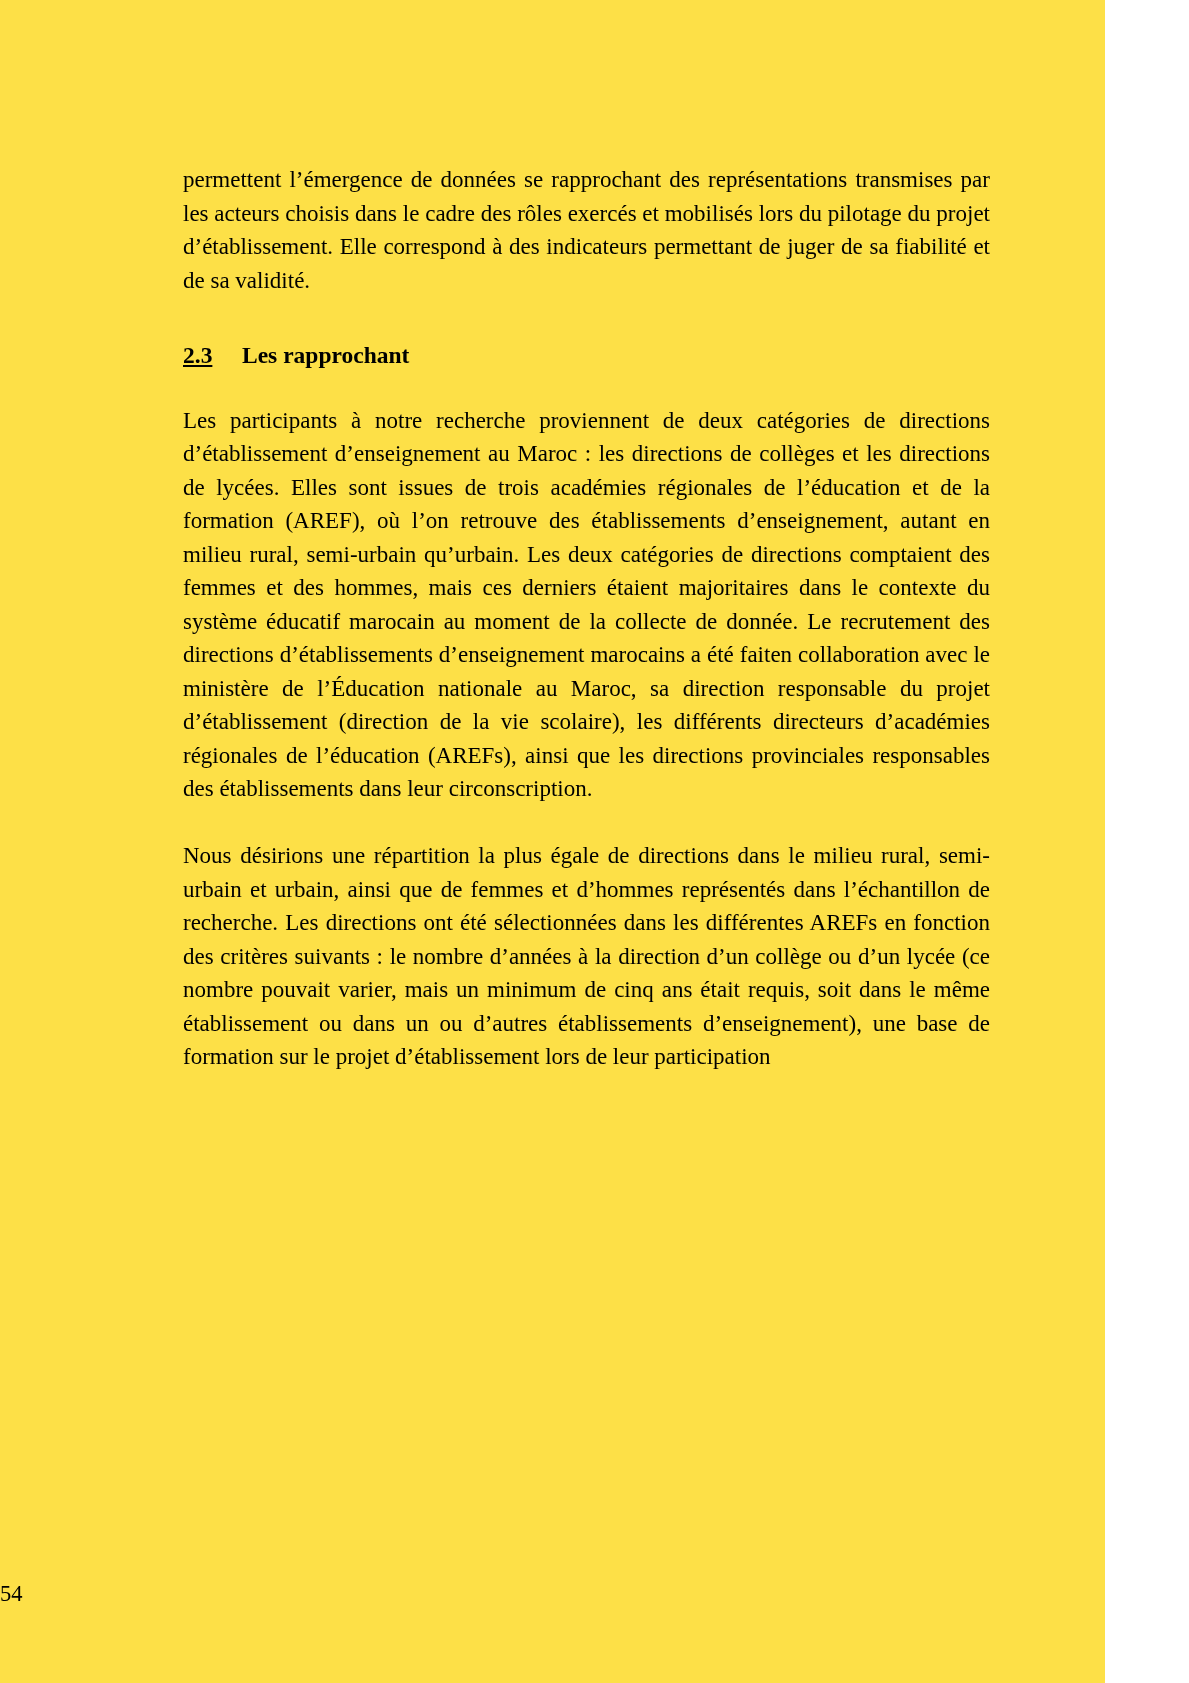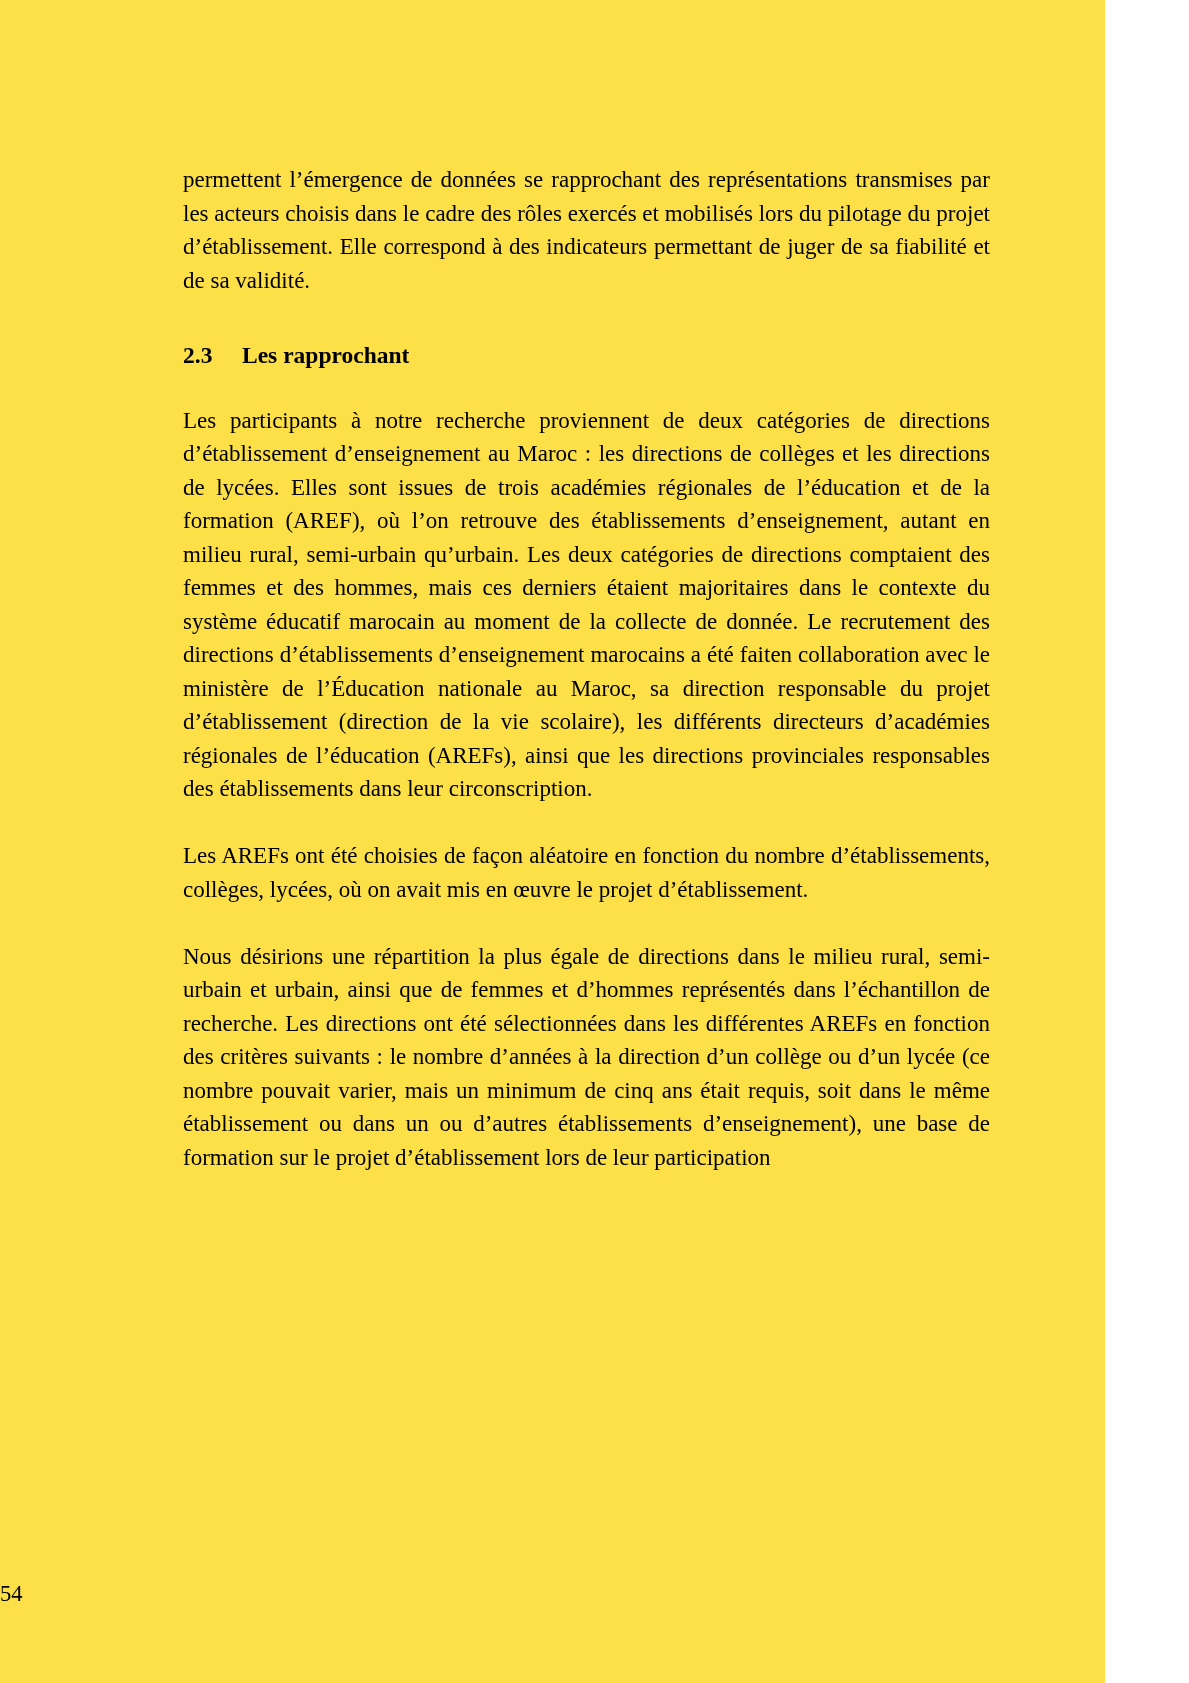--- a/index.html
+++ b/index.html
@@ -33,20 +33,21 @@
   .section-heading {
     font-size: 23.5px;
     line-height: 33.5px;
     font-weight: bold;
     margin: 42px 0 31px 0;
     text-align: left;
   }
   .section-heading .sec-num {
     display: inline-block;
     min-width: 59px;
+    text-decoration: underline;
   }
   .page-number {
     position: absolute;
     left: 0;
     top: 1577px;
     width: 1189px;
     text-align: left;
     font-size: 22.5px;
     line-height: 33.5px;
     color: #000000;
@@ -59,20 +60,19 @@
   <div class="content">
 
     <p>permettent l’émergence de données se rapprochant des représentations transmises par les acteurs choisis dans le cadre des rôles exercés et mobilisés lors du pilotage du projet d’établissement. Elle correspond à des indicateurs permettant de juger de sa fiabilité et de sa validité.</p>
 
     <h2 class="section-heading">
       <span class="sec-num">2.3</span><span>Les rapprochant</span>
     </h2>
 
     <p>Les participants à notre recherche proviennent de deux catégories de directions d’établissement d’enseignement au Maroc : les directions de collèges et les directions de lycées. Elles sont issues de trois académies régionales de l’éducation et de la formation (AREF), où l’on retrouve des établissements d’enseignement, autant en milieu rural, semi-urbain qu’urbain. Les deux catégories de directions comptaient des femmes et des hommes, mais ces derniers étaient majoritaires dans le contexte du système éducatif marocain au moment de la collecte de donnée. Le recrutement des directions d’établissements d’enseignement marocains a été faiten collaboration avec le ministère de l’Éducation nationale au Maroc, sa direction responsable du projet d’établissement (direction de la vie scolaire), les différents directeurs d’académies régionales de l’éducation (AREFs), ainsi que les directions provinciales responsables des établissements dans leur circonscription.</p>
 
-    <p>Les AREFs ont été choisies de façon aléatoire en fonction du nombre d’établissements, collèges, lycées, où on avait mis en œuvre le projet d’établissement.</p>
 
     <p>Nous désirions une répartition la plus égale de directions dans le milieu rural, semi- urbain et urbain, ainsi que de femmes et d’hommes représentés dans l’échantillon de recherche. Les directions ont été sélectionnées dans les différentes AREFs en fonction des critères  suivants : le nombre d’années à la direction d’un collège ou d’un lycée (ce nombre pouvait varier, mais un minimum de cinq ans était requis, soit dans le même établissement ou dans un ou d’autres établissements d’enseignement), une base de formation sur le projet d’établissement lors de leur participation</p>
 
   </div>
 
   <div class="page-number">54</div>
 </div>
 
 </body></html>

